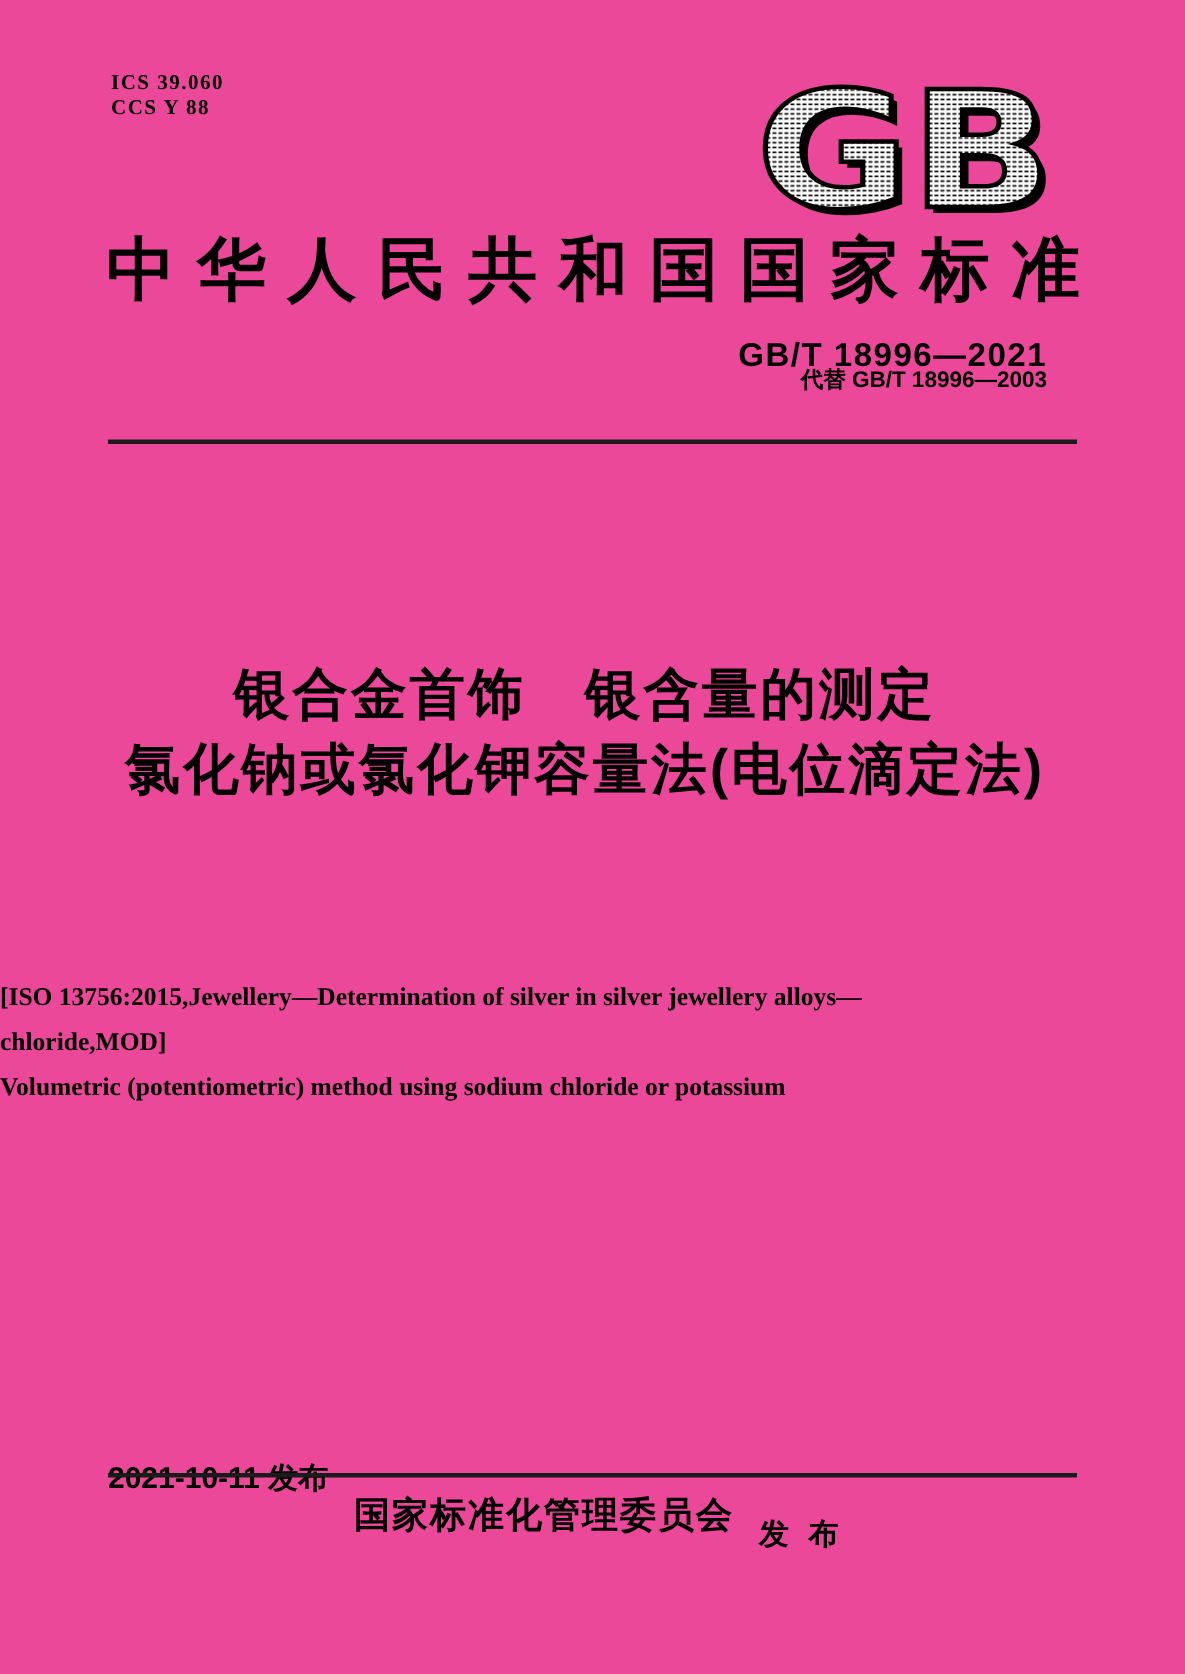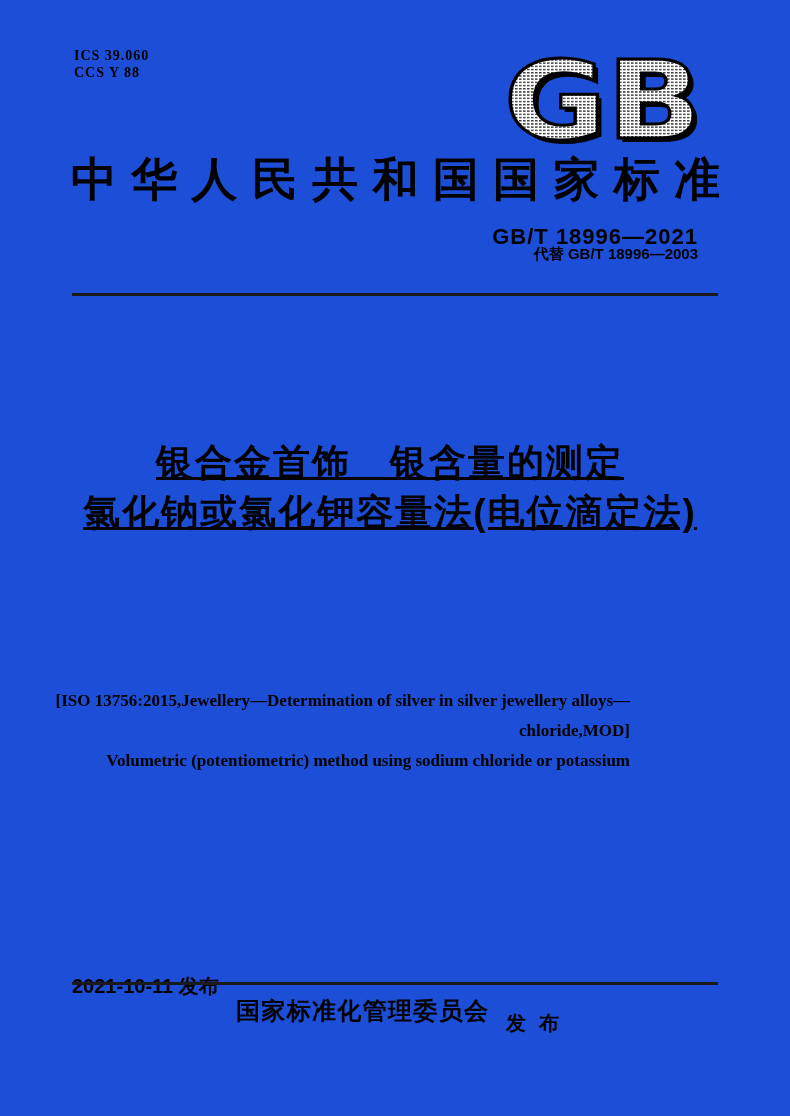--- a/index.html
+++ b/index.html
@@ -1,20 +1,20 @@
 <!DOCTYPE html>
 <html><head>
 <meta charset="utf-8">
 <style>
   * { margin:0; padding:0; box-sizing:border-box; }
   html,body { background:#ffffff; }
   .page {
     position:relative;
     width:790px; height:1116px;
-    background:#1d4ed8;
+    background:#ec4899;
     color:#000000;
     overflow:hidden;
     font-family:"Liberation Serif","DejaVu Serif",serif;
   }
   .ics-block {
     position:absolute; left:74px; top:47px;
     font:bold 14px/17px "Liberation Serif","DejaVu Serif",serif;
     letter-spacing:1px;
   }
   .gb-logo { position:absolute; left:503px; top:52px; width:207px; height:94px; }
@@ -35,32 +35,30 @@
     margin-left:40px;
   }
   .rule { position:absolute; left:72px; width:646px; height:3px; background:#1b1b1b; }
   .rule1 { top:293px; }
   .rule2 { top:982px; }
   .cn-title {
     position:absolute; left:0; top:438px; width:780px;
     text-align:center;
     font:bold 37px/50px "Liberation Sans","DejaVu Sans",sans-serif;
     letter-spacing:2px;
-    text-decoration:underline;
   }
   .en-title {
     position:absolute; left:0; top:557px; width:790px;
     text-align:center;
     font:bold 17.5px/31px "Liberation Serif","DejaVu Serif",serif;
   }
   .iso-ref {
     position:absolute; left:0; top:650px; width:630px;
-    text-align:right;
+    text-align:left;
     font:bold 17px/30px "Liberation Serif","DejaVu Serif",serif;
-    margin-top:36px;
   }
   .dates {
     position:absolute; left:72px; top:974px; width:646px;
     display:flex; justify-content:space-between; align-items:baseline;
     font:bold 20px/1.2 "Liberation Sans","DejaVu Sans",sans-serif;
   }
   .publisher {
     position:absolute; left:236px; top:998px; width:252px;
     font:bold 24px/27px "Liberation Serif","DejaVu Serif",serif;
     text-align:justify; text-align-last:justify;

